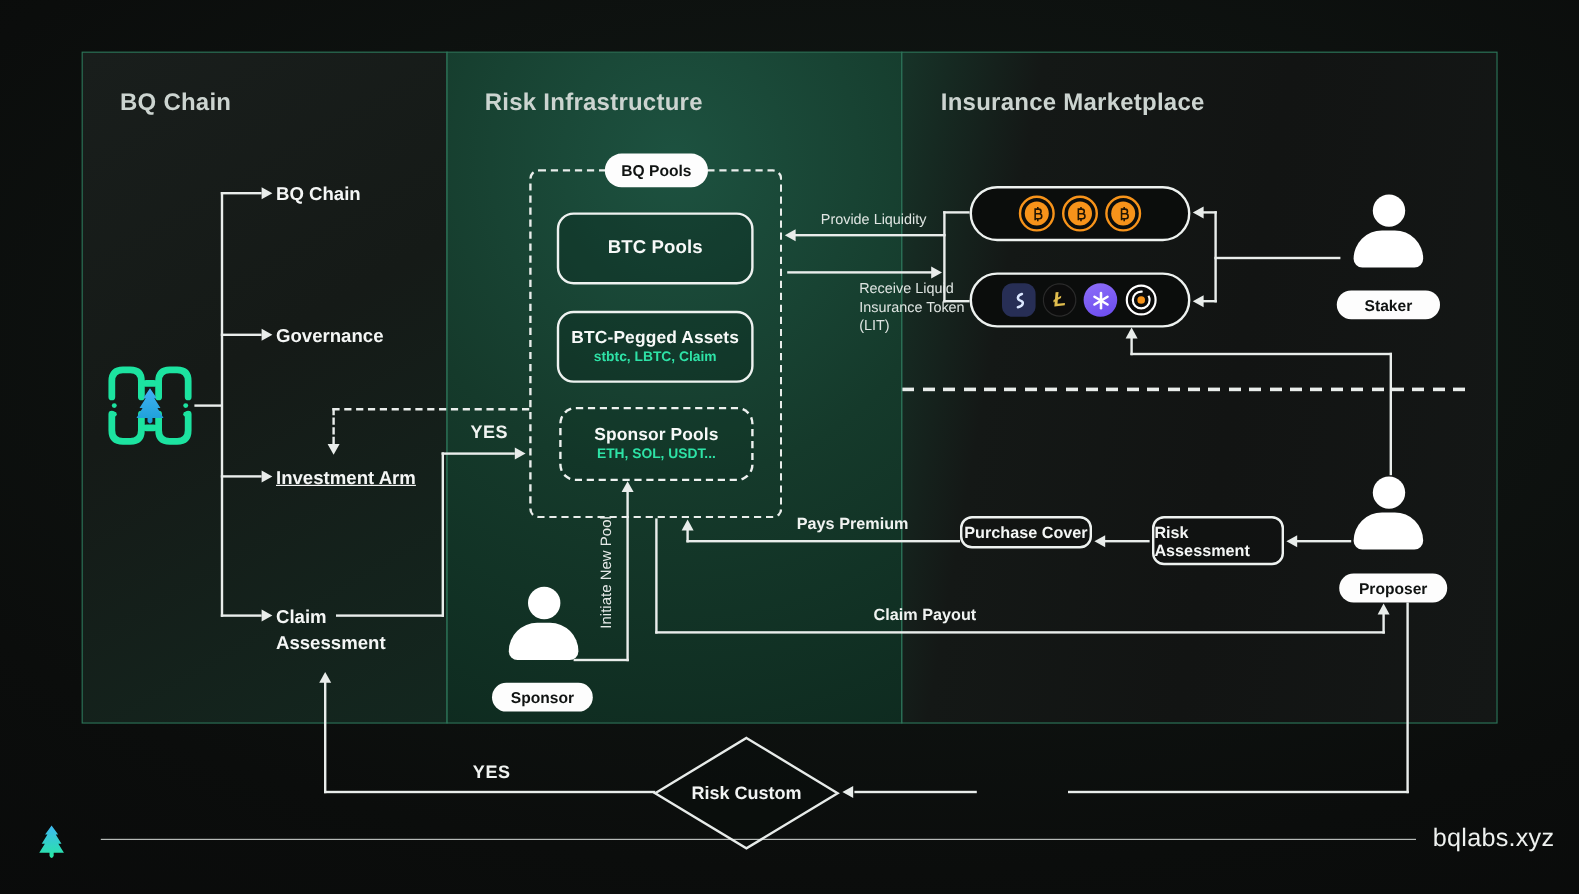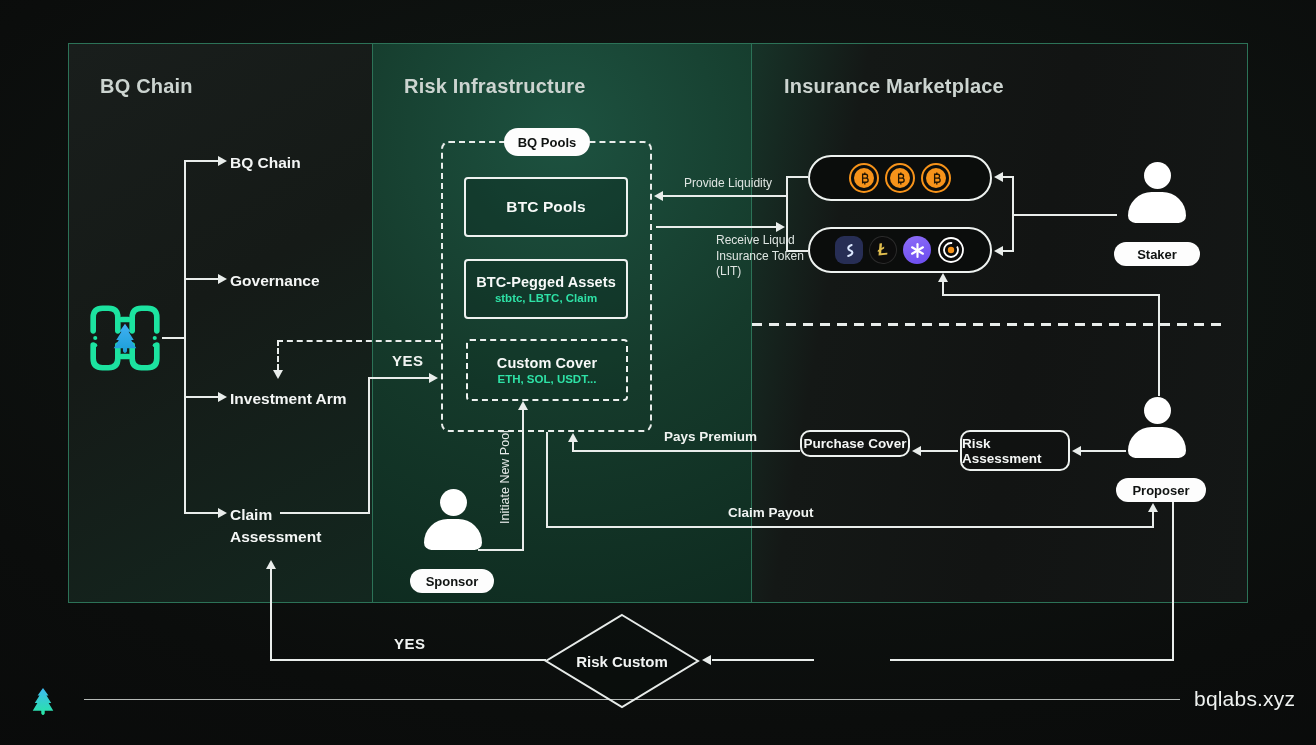--- a/index.html
+++ b/index.html
@@ -29,21 +29,21 @@
   .ar.d{border-left:5px solid transparent;border-right:5px solid transparent;border-top:9px solid #e9edeb;}
 
   .tree-label{position:absolute;font-size:15.5px;font-weight:700;color:#f4f6f5;line-height:1.45;}
   .flow-label{position:absolute;font-size:12px;color:#dfe5e2;font-weight:500;}
   .flow-label.b{font-size:13.5px;font-weight:700;color:#f0f3f1;}
   .yes{position:absolute;font-size:15px;font-weight:800;color:#f0f3f1;letter-spacing:.5px;}
 
   .pool-frame{position:absolute;left:441px;top:141px;width:211px;height:291px;border:2px dashed #e9edeb;border-radius:8px;box-sizing:border-box;}
   .pill{position:absolute;background:#fdfdfd;color:#101312;font-weight:700;font-size:13px;
         display:flex;align-items:center;justify-content:center;border-radius:14px;box-sizing:border-box;}
-  .pbox{position:absolute;border:2px solid #eef2f0;border-radius:4px;box-sizing:border-box;
+  .pbox{position:absolute;border:2px solid #eef2f0;border-radius:14px;box-sizing:border-box;
         display:flex;flex-direction:column;align-items:center;justify-content:center;background:rgba(8,38,28,.35);}
   .pbox .t{font-size:15.5px;font-weight:700;color:#f7f9f8;letter-spacing:.1px;}
   .pbox .s{font-size:11.5px;font-weight:600;color:#2ee2a6;margin-top:2px;}
   .pbox.dashed{border-style:dashed;background:rgba(8,38,28,.18);}
 
   .asset-box{position:absolute;border:2px solid #eef2f0;border-radius:23px;background:#0b0d0c;
         display:flex;align-items:center;justify-content:center;gap:6px;box-sizing:border-box;}
   .coin{width:30px;height:30px;border-radius:50%;border:2px solid #f7931a;background:#0b0d0c;
         display:flex;align-items:center;justify-content:center;box-sizing:border-box;}
   .coin .core{width:20px;height:20px;border-radius:50%;background:#f7931a;display:flex;align-items:center;justify-content:center;}
@@ -113,21 +113,21 @@
     <div class="ar r" style="left:218px;top:156px;"></div>
   <div class="hl" style="left:184px;top:278px;width:34px;"></div>
     <div class="ar r" style="left:218px;top:274px;"></div>
   <div class="hl" style="left:184px;top:396px;width:34px;"></div>
     <div class="ar r" style="left:218px;top:392px;"></div>
   <div class="hl" style="left:184px;top:512px;width:34px;"></div>
     <div class="ar r" style="left:218px;top:508px;"></div>
 
   <div class="tree-label" style="left:230px;top:152px;">BQ Chain</div>
   <div class="tree-label" style="left:230px;top:270px;">Governance</div>
-  <div class="tree-label" style="left:230px;top:388px;">Investment Arm</div>
+  <div class="tree-label" style="left:230px;top:388px;text-decoration:underline;">Investment Arm</div>
   <div class="tree-label" style="left:230px;top:504px;width:108px;">Claim Assessment</div>
 
   <div class="dash-h" style="left:277px;top:340px;width:164px;"></div>
   <div class="dash-v" style="left:277px;top:340px;height:30px;"></div>
   <div class="ar d" style="left:273px;top:370px;"></div>
 
   <div class="hl" style="left:280px;top:512px;width:90px;"></div>
   <div class="vl" style="left:368px;top:377px;height:137px;"></div>
   <div class="hl" style="left:368px;top:377px;width:61px;"></div>
   <div class="ar r" style="left:429px;top:373px;"></div>
@@ -140,21 +140,21 @@
   <div class="pill" style="left:504px;top:128px;width:86px;height:28px;">BQ Pools</div>
 
   <div class="pbox" style="left:464px;top:177px;width:164px;height:60px;">
     <div class="t">BTC Pools</div>
   </div>
   <div class="pbox" style="left:464px;top:259px;width:164px;height:60px;">
     <div class="t" style="font-size:14.5px;">BTC-Pegged Assets</div>
     <div class="s">stbtc, LBTC, Claim</div>
   </div>
   <div class="pbox dashed" style="left:466px;top:339px;width:162px;height:62px;">
-    <div class="t" style="font-size:14.5px;">Custom Cover</div>
+    <div class="t" style="font-size:14.5px;">Sponsor Pools</div>
     <div class="s">ETH, SOL, USDT...</div>
   </div>
 
   <div class="person" style="left:424px;top:489px;">
     <div class="head"></div>
     <div class="torso"></div>
   </div>
   <div class="pill" style="left:410px;top:569px;width:84px;height:24px;">Sponsor</div>
   <div class="hl" style="left:478px;top:549px;width:46px;"></div>
   <div class="vl" style="left:522px;top:407px;height:144px;"></div>

